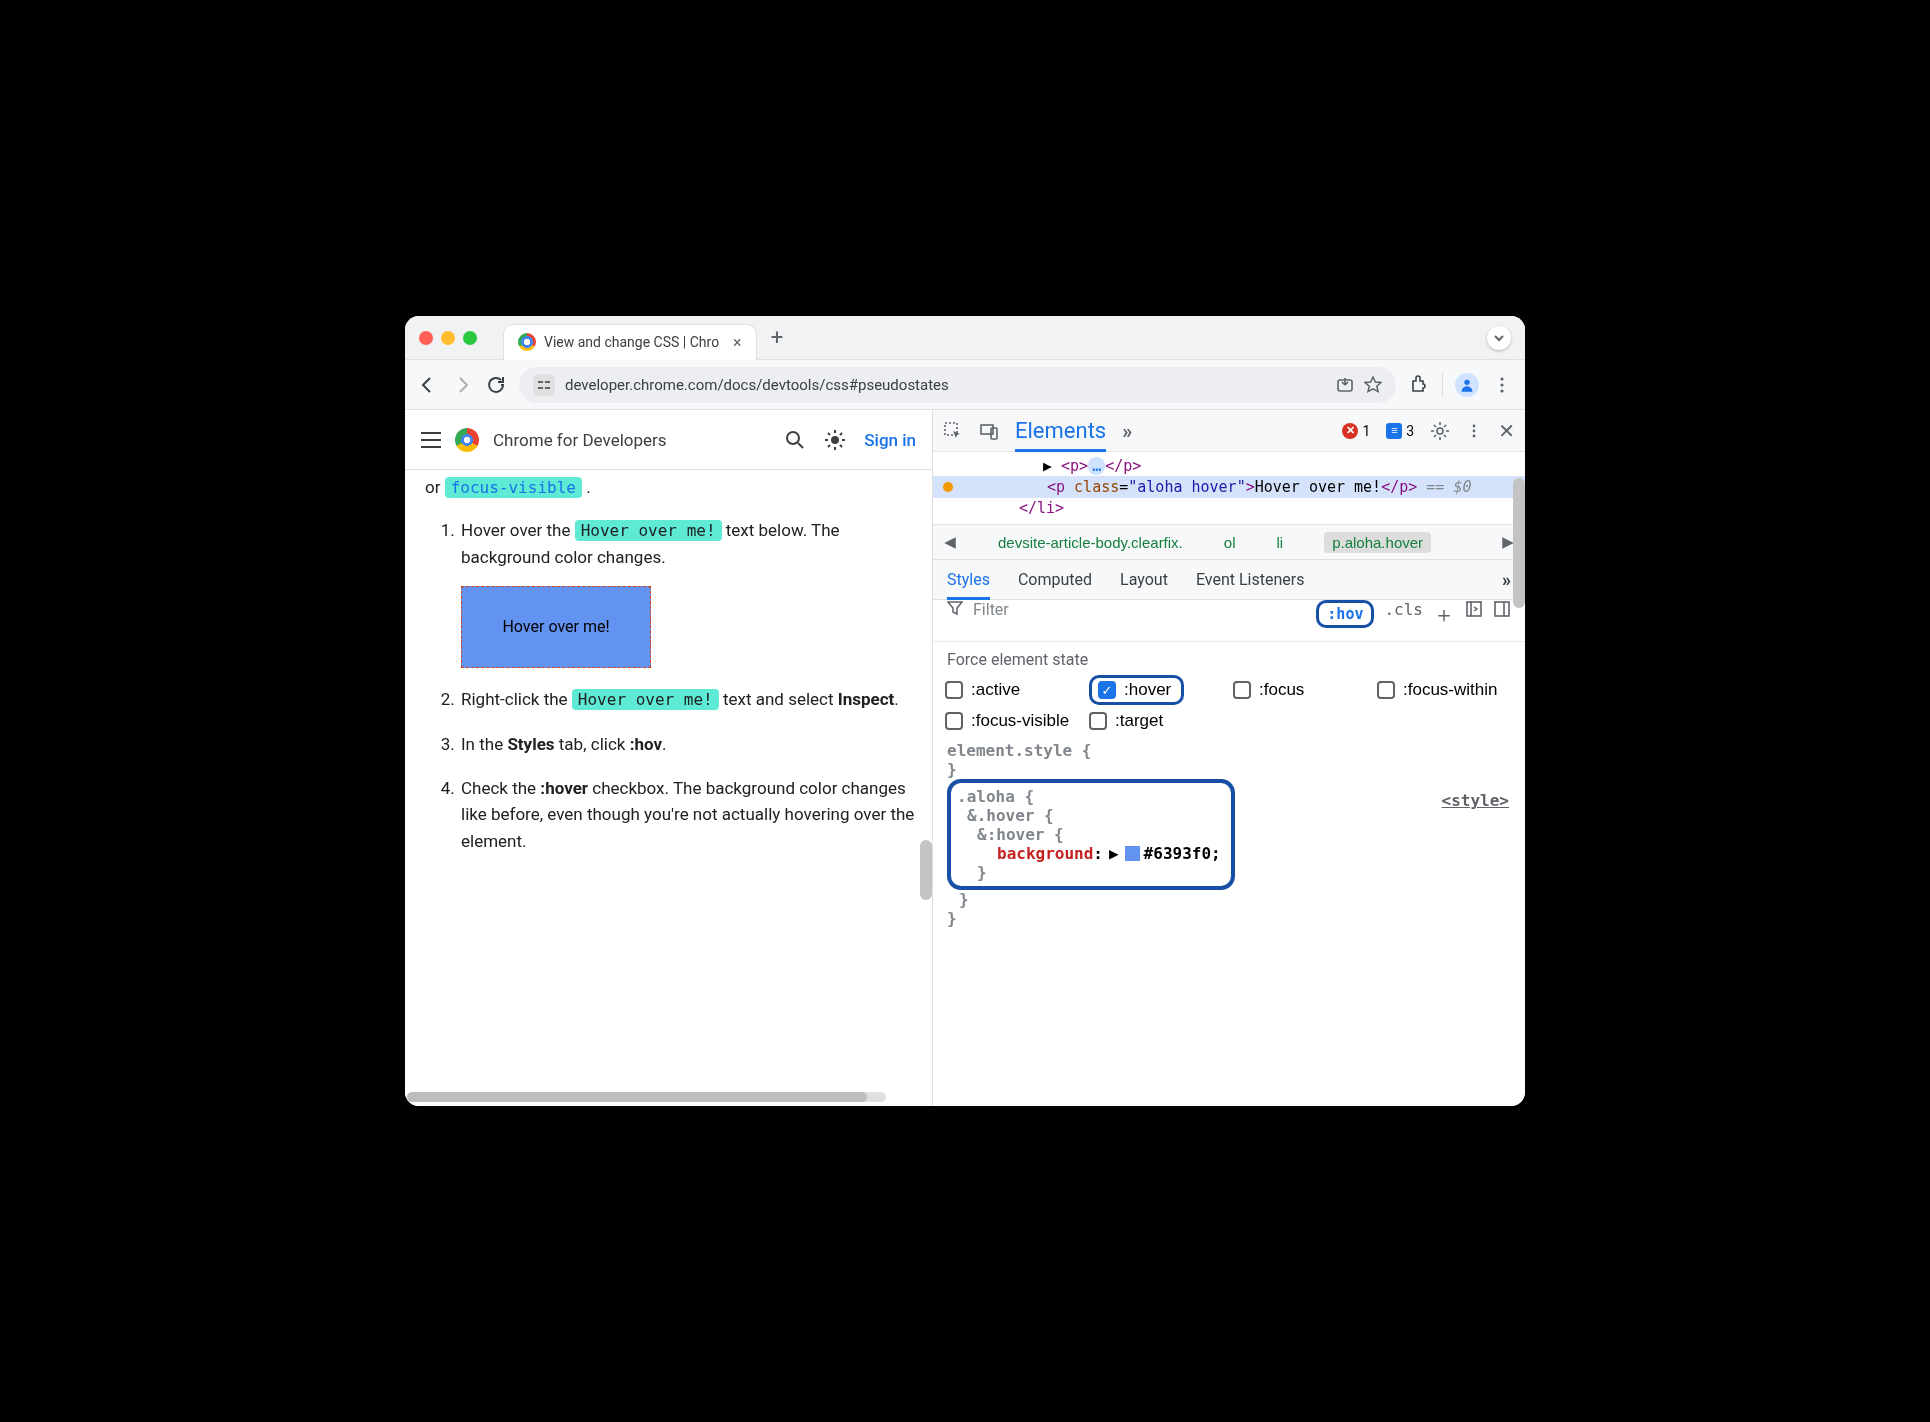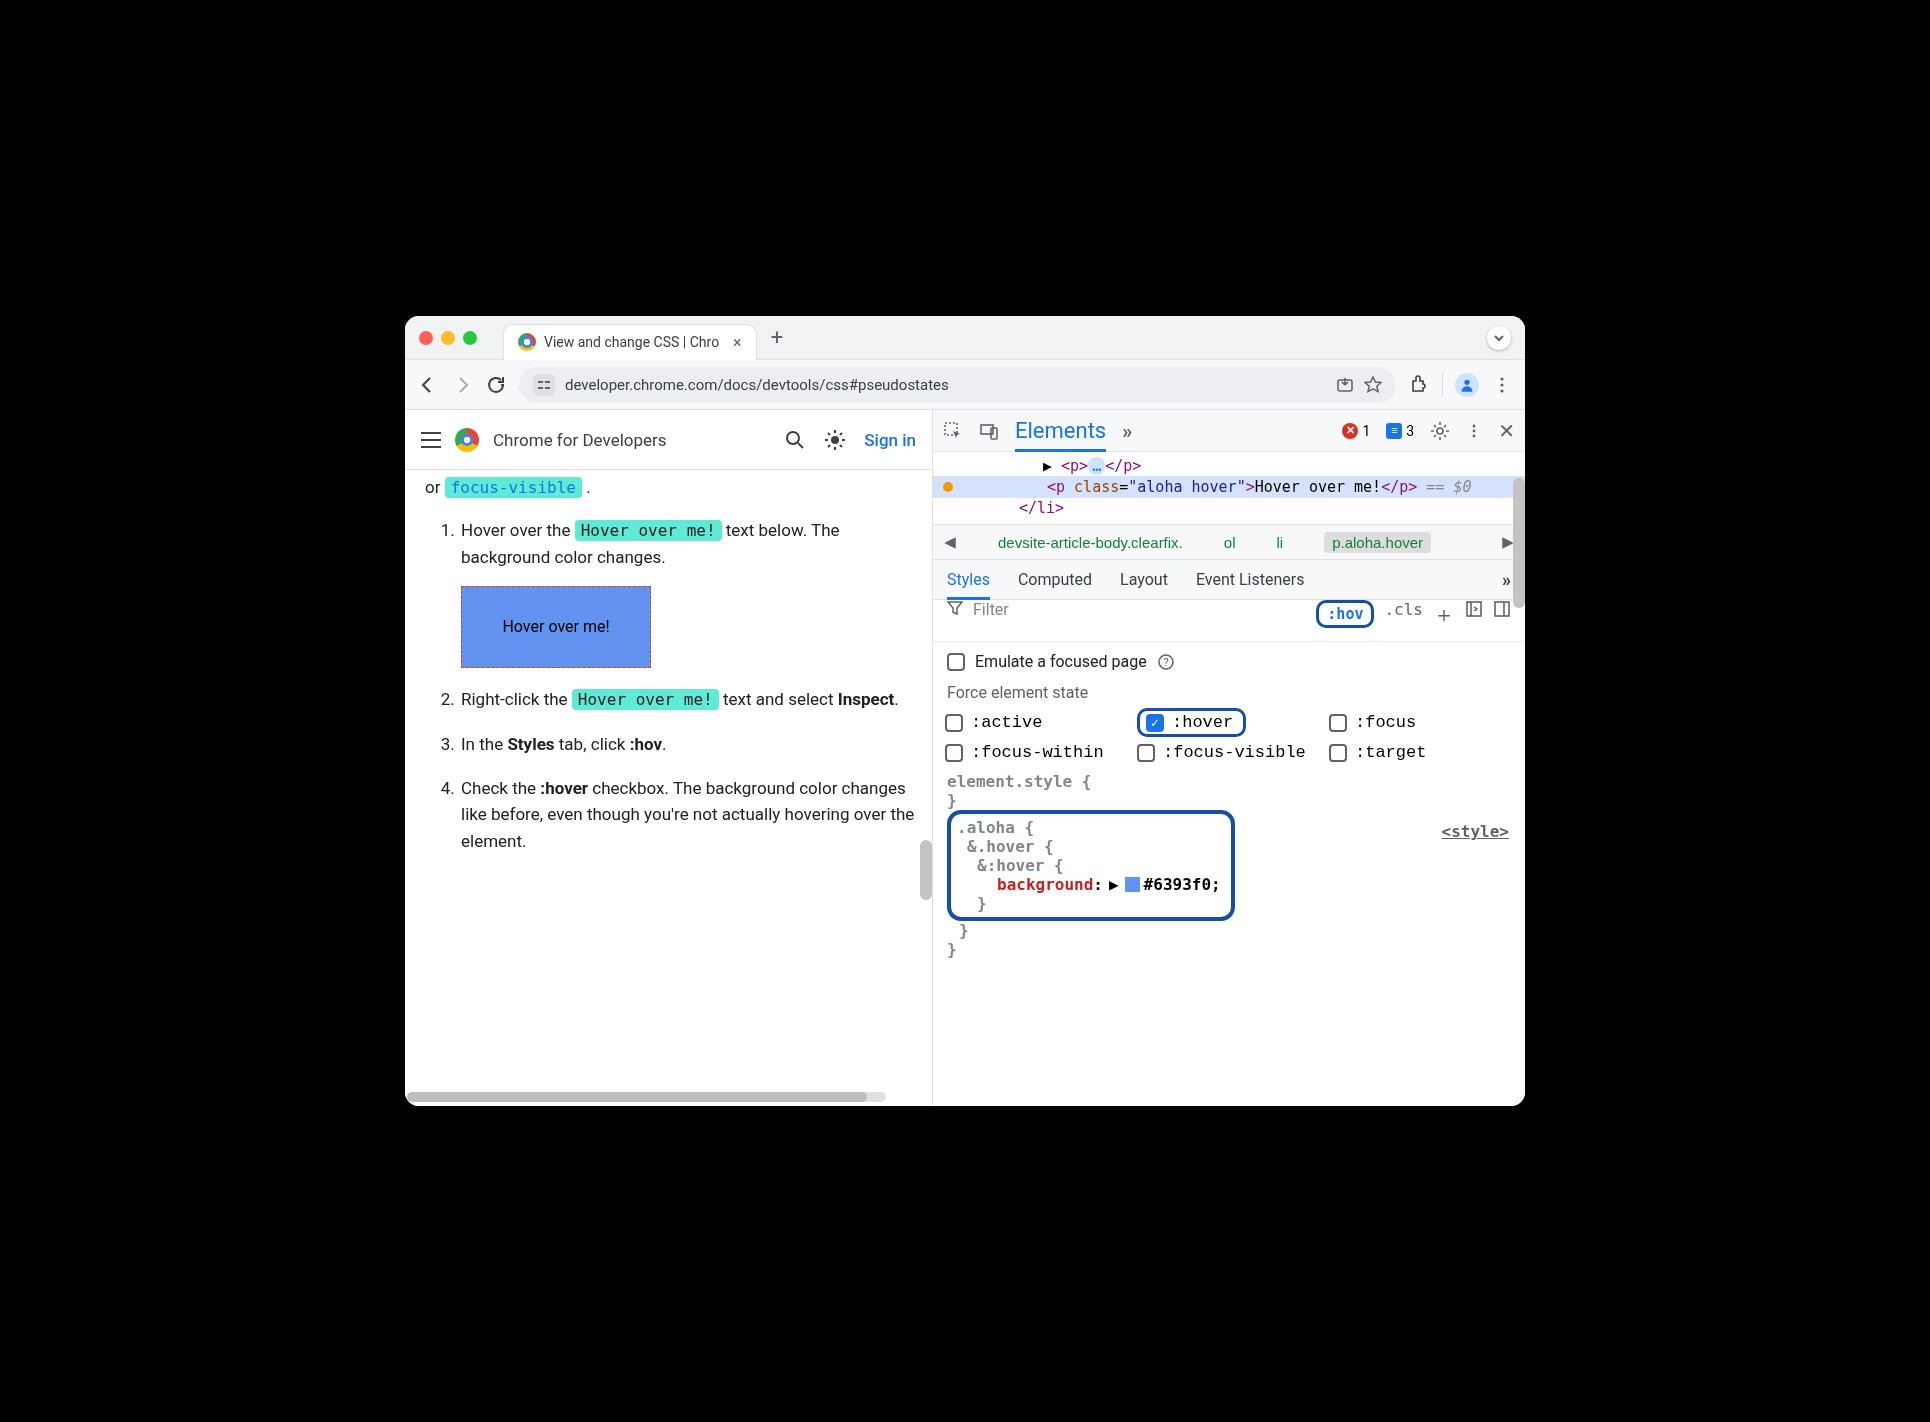--- a/index.html
+++ b/index.html
@@ -156,23 +156,23 @@
       border:3px solid #174ea6; border-radius:10px; padding:2px 8px;
       font-family:ui-monospace,Menlo,monospace; color:#1a73e8; font-weight:600; font-size:15px;
     }
     .mono-gray { font-family:ui-monospace,Menlo,monospace; color:#5f6368; font-size:16px;}
     .toggle-btn{color:#5f6368}
     .emulate-row { padding:10px 14px 4px; display:flex; align-items:center; gap:10px; font-size:16px; color:#202124;}
     .cb { width:18px; height:18px; border:2px solid #5f6368; border-radius:4px; display:inline-flex; align-items:center; justify-content:center;}
     .cb.checked{background:#1a73e8;border-color:#1a73e8;color:#fff;font-size:13px}
     .force-title { padding:8px 14px 6px; color:#5f6368; font-size:16px; }
     .state-grid {
-      display:grid; grid-template-columns: 1fr 1fr 1fr;
+      display:grid; grid-template-columns: 1fr 1fr 1fr 1fr;
       padding: 0 12px 10px; gap:6px 8px;
-      font-family:Liberation Mono, monospace; font-size:17px;
+      font-family:Liberation Sans, sans-serif; font-size:17px;
     }
     .state { display:flex; align-items:center; gap:8px; }
     .ring-blue { border:3px solid #174ea6; border-radius:10px; padding:2px 10px 2px 6px; display:inline-flex; align-items:center; gap:8px;}
     .rules { font-family:ui-monospace,Menlo,monospace; font-size:16px; padding:0 14px 14px; position:relative;font-weight:bold;}
     .rules .gray{color:#80868b}
     .rules .prop{color:#c5221f}
     .rules .link-right{position:absolute; right:16px; top:50px; color:#5f6368; text-decoration:underline;}
     .rule-box { border:4px solid #174ea6; border-radius:14px; padding:4px 10px 4px 6px; display:inline-block; }
     .sw { display:inline-block; width:15px; height:15px; background:#6393f0; vertical-align:-2px; margin:0 4px 0 2px;}
     .tri { display:inline-block; margin:0 4px 0 6px;}
@@ -407,30 +407,20 @@
             </svg>
         </span>
         <span class="toggle-btn">
           <svg width="18" height="18" viewBox="0 0 18 18">
               <rect x="2" y="2" width="14" height="14" stroke="#5f6368" stroke-width="1.6" fill="none"></rect>
               <path d="M11 2v14" stroke="#5f6368" stroke-width="1.6"></path>
             </svg>
         </span>
       </div>
 
-      <div class="emulate-row">
-        <span class="cb"></span>
-        <span>Emulate a focused page</span>
-        <span style="color:#5f6368">
-          <svg width="18" height="18" viewBox="0 0 18 18">
-              <circle cx="9" cy="9" r="7" stroke="#5f6368" stroke-width="1.5" fill="none"></circle>
-              <text x="9" y="13" text-anchor="middle" font-size="11" fill="#5f6368">?</text>
-            </svg>
-        </span>
-      </div>
 
       <div class="force-title">Force element state</div>
 
       <div class="state-grid">
         <div class="state">
             <span class="cb"></span>
             <span>:active</span>
           </div>
         <div class="state">
             <span class="ring-blue">

